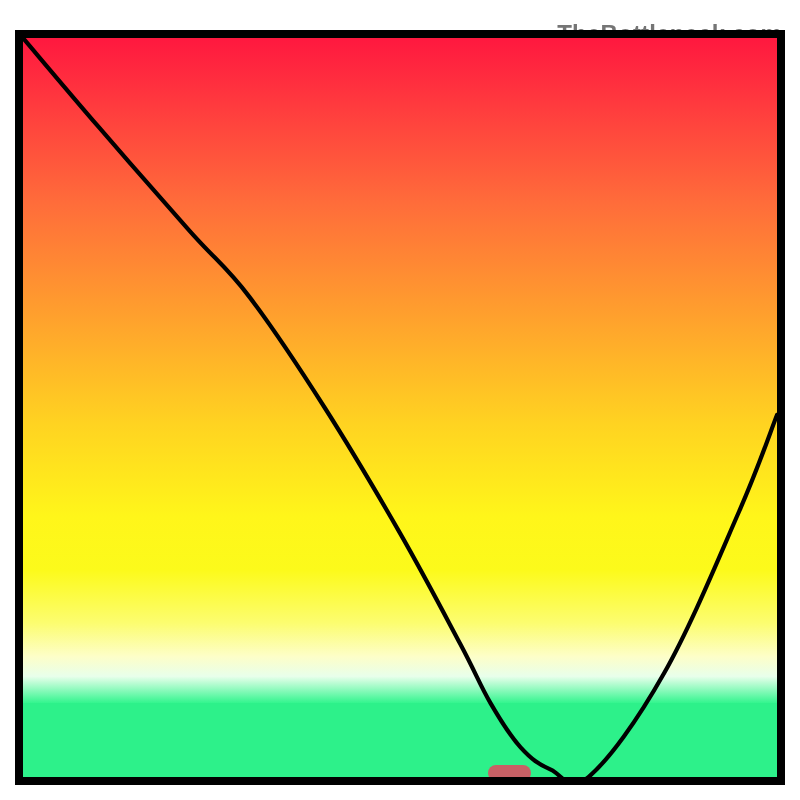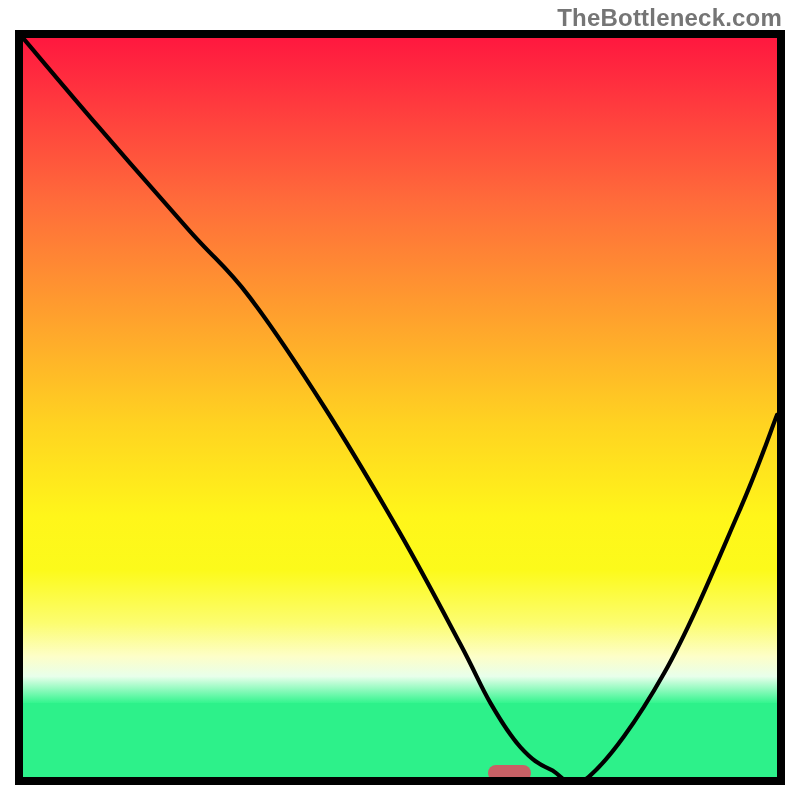--- a/index.html
+++ b/index.html
@@ -48,21 +48,21 @@
   .bottom-green {
     position: absolute;
     left: 0;
     right: 0;
     bottom: 0;
     height: 10%;
     background: #2df18a;
   }
   .watermark {
     position: absolute;
-    top: 4px;
+    top: 20px;
     right: 18px;
     font-family: Arial, Helvetica, sans-serif;
     font-weight: 600;
     font-size: 24px;
     color: #757575;
     letter-spacing: 0.2px;
   }
   .curve-svg {
     position: absolute;
     left: 0;

